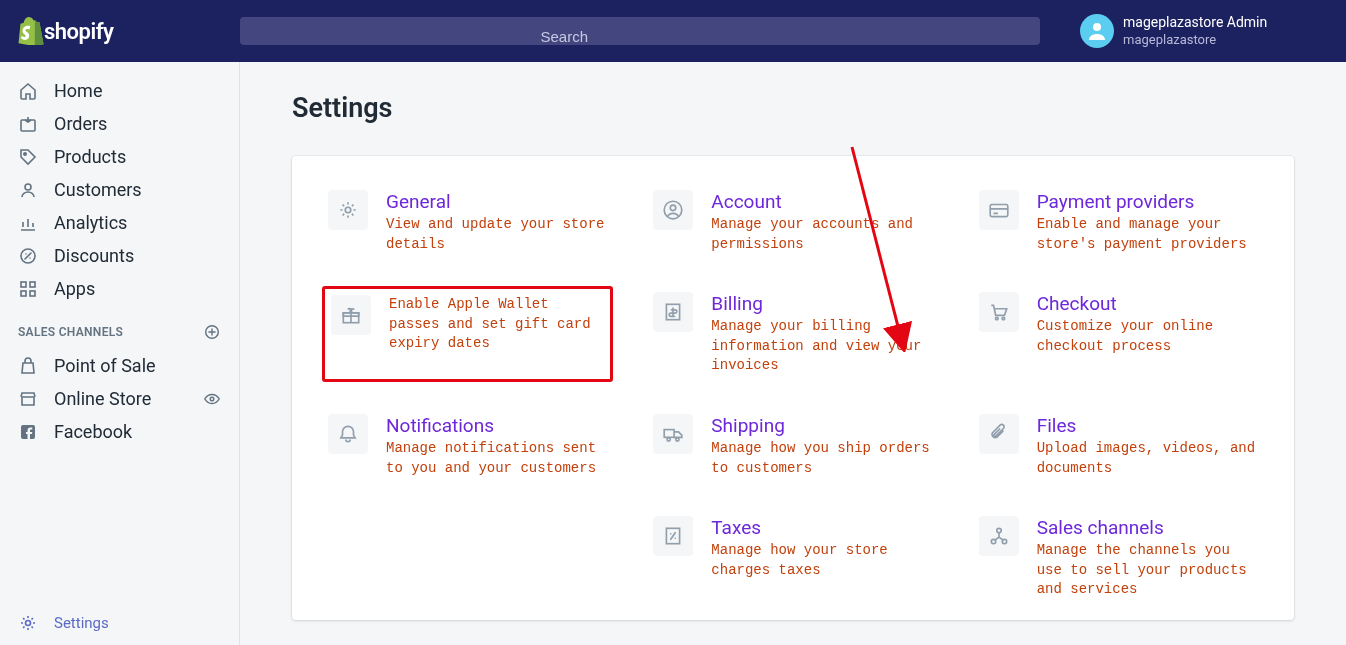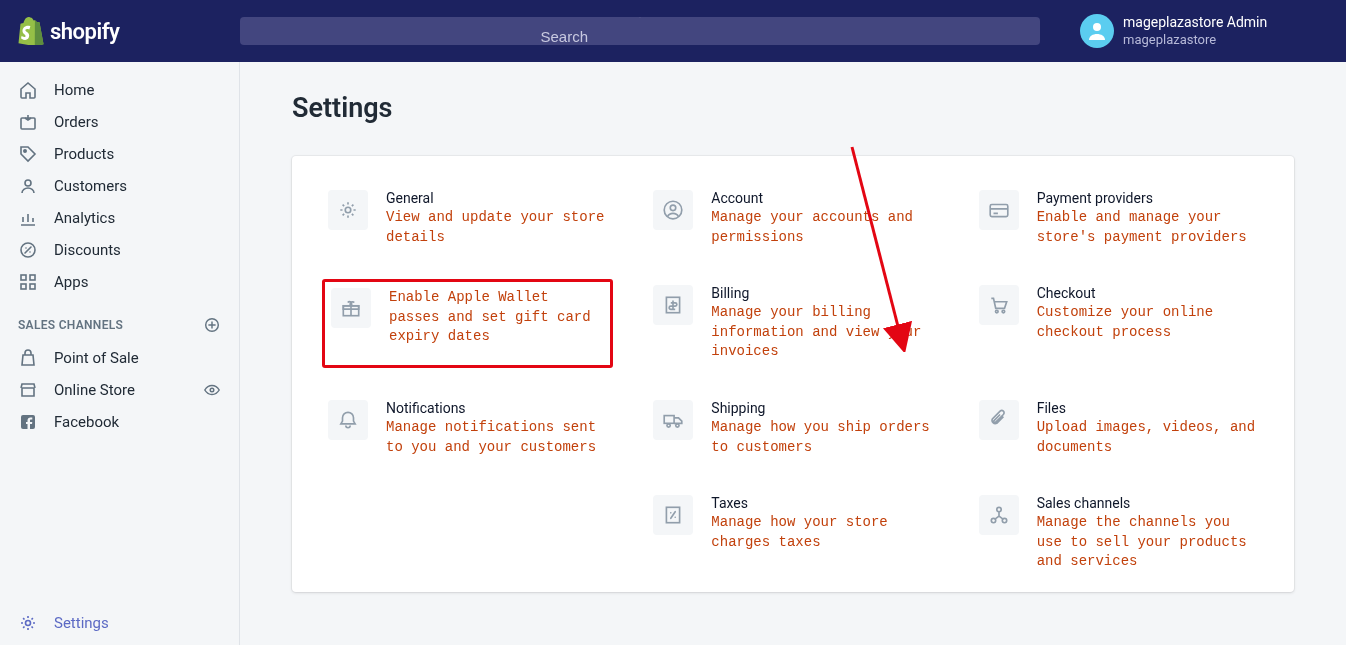--- a/index.html
+++ b/index.html
@@ -1,49 +1,49 @@
 <!DOCTYPE html>
 <html><head>
 <meta charset="utf-8">
 <style>
   * { box-sizing: border-box; margin: 0; padding: 0; }
   body { font-family: -apple-system, BlinkMacSystemFont, "Segoe UI", Roboto, sans-serif; background:#f4f6f8; width:1346px; height:645px; overflow:hidden; color:#212b36; font-size:14px; }
 
   
   .topbar { height:62px; background:#1c2260; display:flex; align-items:center; padding:0 18px; }
-  .logo { display:flex; align-items:center; gap:6px; width:222px; }
+  .logo { display:flex; align-items:center; width:222px; }
   .logo-text { color:#fff; font-weight:600; font-size:22px; letter-spacing:-0.5px; }
   .search-wrap { flex:1; max-width:800px; }
   .search { display:flex; align-items:center; background:#43467f; border-radius:4px; height:28px; padding:0 14px; gap:10px;flex-direction:column; }
   .search input { background:none; border:none; outline:none; color:#fff; font-size:15px; flex:1; }
   .search input::placeholder { color:#c8c9e0; }
   .user { display:flex; align-items:flex-end; gap:9px; margin-left:40px; }
   .avatar { width:34px; height:34px; border-radius:50%; background:#5bcdf0; display:flex; align-items:center; justify-content:center; }
   .user-names { line-height:1.25; }
   .user-names .n1 { color:#fff; font-size:14px; }
   .user-names .n2 { color:#b6b9d8; font-size:13px; }
 
   
   .layout { display:flex; height:583px; }
   .sidebar { width:240px; background:#f4f6f8; border-right:1px solid #dfe3e8; padding-top:12px; position:relative; }
-  .nav-item { display:flex; align-items:center; gap:16px; padding:6px 18px; color:#212b36; cursor:pointer; font-size:15px; }
+  .nav-item { display:flex; align-items:center; gap:16px; padding:6px 18px; color:#212b36; cursor:pointer; font-size:18px; }
   .nav-item svg { color:#637381; }
   .section-label { display:flex; align-items:center; justify-content:space-between; padding:18px 18px 8px 18px; color:#637381; font-size:12px; font-weight:600; letter-spacing:0.3px; }
   .section-label svg { color:#637381; }
   .settings-footer { position:absolute; bottom:6px; left:0; right:0; display:flex; align-items:center; gap:16px; padding:6px 18px; color:#5c6ac4; font-size:15px; }
   .settings-footer svg { color:#5c6ac4; }
 
   .main { flex:1; overflow:auto; padding:30px 52px; position:relative; }
   h1.page-title { font-size:27px; font-weight:600; color:#212b36; margin-bottom:32px; }
   .card { background:#fff; border-radius:4px; box-shadow:0 0 0 1px rgba(63,63,68,.05),0 1px 3px rgba(63,63,68,.15); padding:28px 30px 14px 30px; }
   .grid { display:grid; grid-template-columns:repeat(3, 1fr); column-gap:34px; row-gap:26px; }
   .tile { display:flex; gap:18px; cursor:pointer; position:relative; padding:6px; }
   .tile.highlight { border:3px solid #e30613; border-radius:3px; }
   .tile-icon { width:40px; height:40px; min-width:40px; border-radius:4px; background:#f4f6f8; display:flex; align-items:center; justify-content:center; color:#919eab; }
-  .tile-body .ttl { color:#0f172a; font-size:14px; margin-bottom:2px; }
+  .tile-body .ttl { color:#6d28d9; font-size:19px; margin-bottom:2px; }
   .tile-body .desc { color:#c2410c; font-size:14px; line-height:1.4;font-family:Liberation Mono, monospace; }
 
   
   .arrow { position:absolute; left:602px; top:80px; pointer-events:none; }
 </style>
 </head>
 <body>
 
 <div class="topbar">
   <div class="logo">

